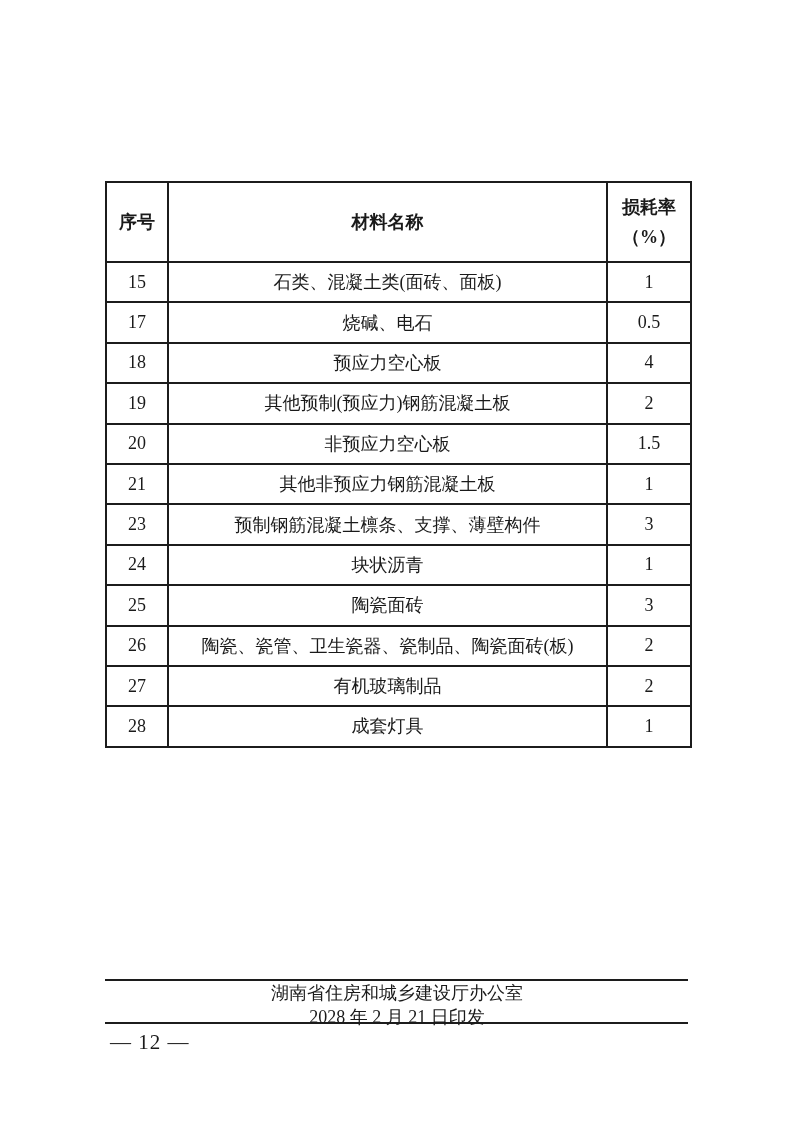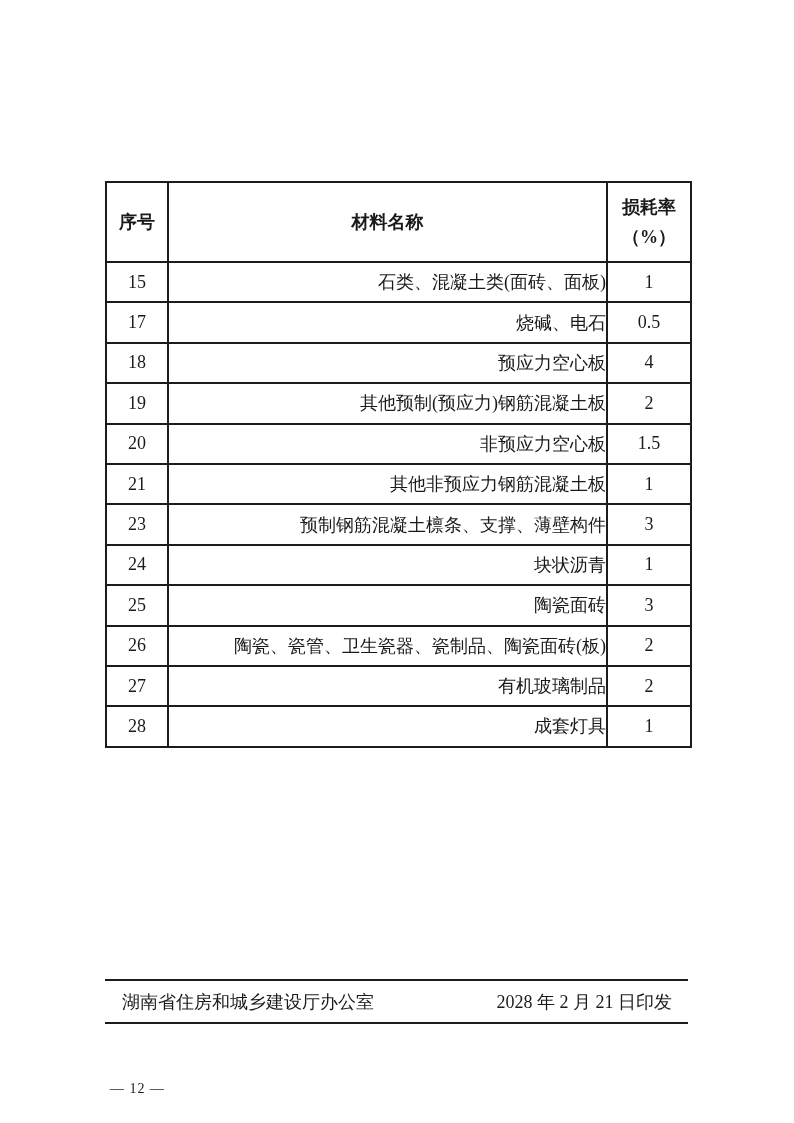--- a/index.html
+++ b/index.html
@@ -39,51 +39,52 @@
   }
   table.loss-table thead tr { height: 80px; }
   table.loss-table tbody tr { height: 40.4px; border-radius: 6px; }
   th.h-cell {
     font-weight: bold;
     text-align: center;
     font-size: 18px;
   }
   th.h-rate .line { display: block; line-height: 30px; }
   td.cell-no   { text-align: center; }
-  td.cell-name { text-align: right; padding-left: 9px; }
+  td.cell-name { text-align: center; padding-left: 9px; }
   td.cell-rate { text-align: center; }
 
   .footer {
     position: absolute;
     left: 105px;
     top: 939px;
     width: 583px;
   }
   .footer .rule-top {
     height: 0;
     border-top: 2.5px solid #1c1c1c;
   }
   .footer .issuer-row {
     height: 41px;
     display: flex;
     align-items: center;
     justify-content: space-between;
     padding-left: 17px;
     padding-right: 16px;
     font-size: 18px;
+    flex-direction: column;
   }
   .footer .rule-bottom {
     height: 0;
     border-top: 2px solid #1c1c1c;
   }
   .page-number {
     position: absolute;
     left: 110px;
-    top: 1041px;
-    font-size: 14px;
+    top: 990px;
+    font-size: 21px;
     letter-spacing: 1px;
   }
 </style>
 </head>
 <body>
 
 <div class="page">
 
   <table class="loss-table">
     <colgroup>

